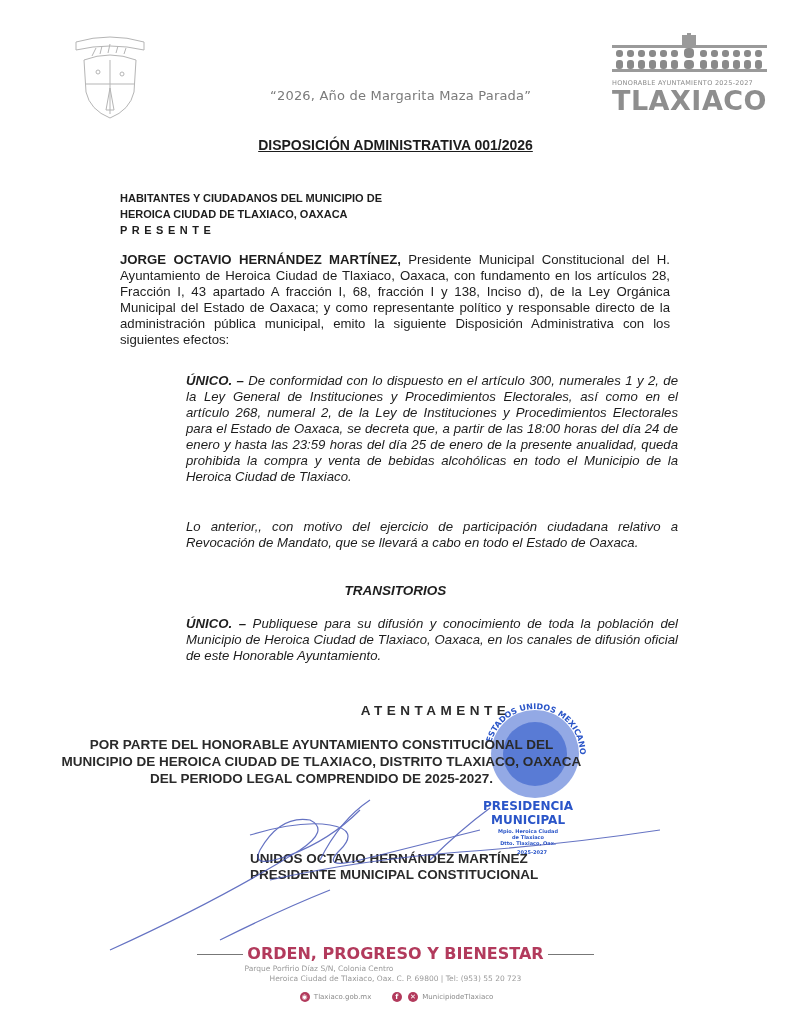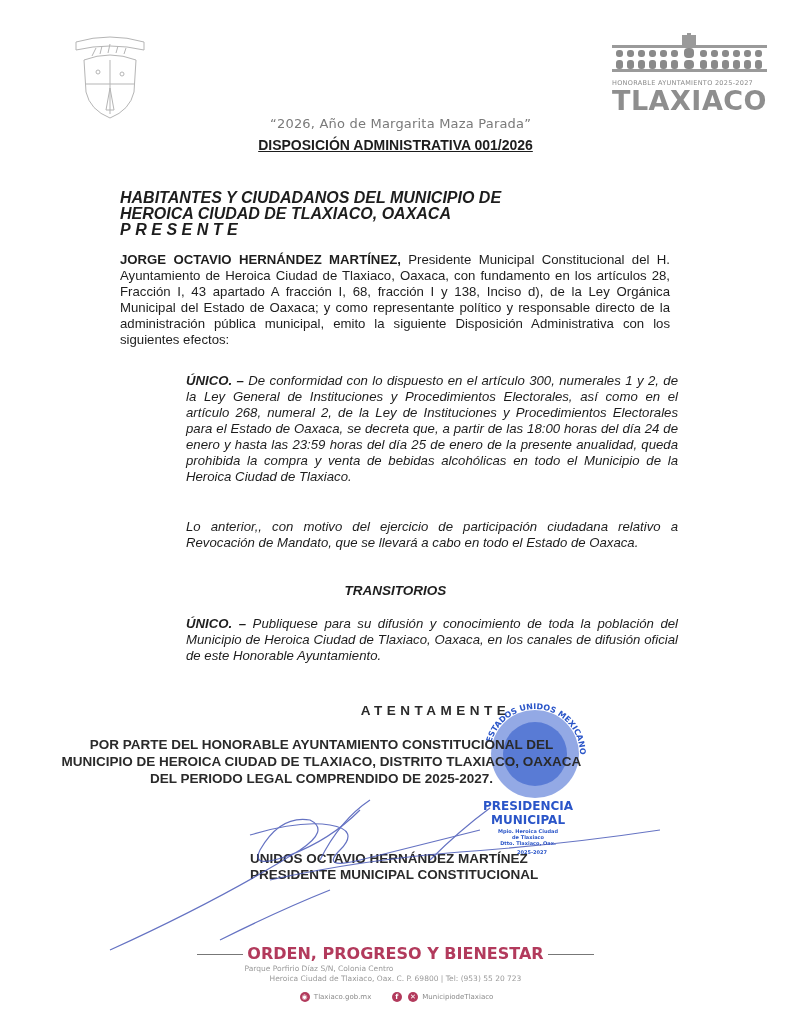--- a/index.html
+++ b/index.html
@@ -1,29 +1,29 @@
 <!DOCTYPE html>
 <html><head>
 <meta charset="utf-8">
 <style>
   html, body { margin:0; padding:0; background:#ffffff; }
   body { width:791px; height:1024px; position:relative; overflow:hidden;
          font-family:"Liberation Sans", sans-serif; color:#1d1d1d; }
   .abs { position:absolute; }
   
   #crest { left:70px; top:30px; width:80px; height:92px; }
-  #motto { left:270px; top:88px; font-size:13px; color:#7a7a7a; letter-spacing:0.2px; font-family:"DejaVu Sans", sans-serif;margin-top:28px; }
+  #motto { left:270px; top:88px; font-size:13px; color:#7a7a7a; letter-spacing:0.2px; font-family:"DejaVu Sans", sans-serif; }
   #brand { left:612px; top:33px; width:155px; }
   #brand .sub { font-size:6.5px; color:#8a8a8a; letter-spacing:0.3px; margin-top:2px; font-family:"DejaVu Sans", sans-serif; }
   #brand .name { font-size:27px; font-weight:bold; color:#8e8e8e; letter-spacing:0.5px; line-height:27px; font-family:"DejaVu Sans", sans-serif; }
   
   #doc-title { left:0; width:791px; top:137px; text-align:center; font-weight:bold; font-size:14px; }
   #doc-title span { text-decoration:underline; }
   
-  #addressee { left:120px; top:190px; font-weight:bold; font-size:16px; line-height:16px;font-style:italic; }
+  #addressee { left:120px; top:190px; font-weight:bold; font-size:11px; line-height:16px; }
   #addressee .spaced { letter-spacing:4.5px; }
   
   #intro { left:120px; top:252px; width:550px; font-size:13.2px; line-height:16px; text-align:justify; }
   #intro b { font-weight:bold; }
   
   .article { left:186px; width:492px; font-size:13.2px; line-height:16px; font-style:italic; text-align:justify; }
   #unico1 { top:373px; }
   #unico1-p2 { top:519px; }
   #transitorios { left:0; width:791px; text-align:center; top:583px; font-weight:bold; font-style:italic; font-size:13.5px; }
   #unico2 { top:616px; }

